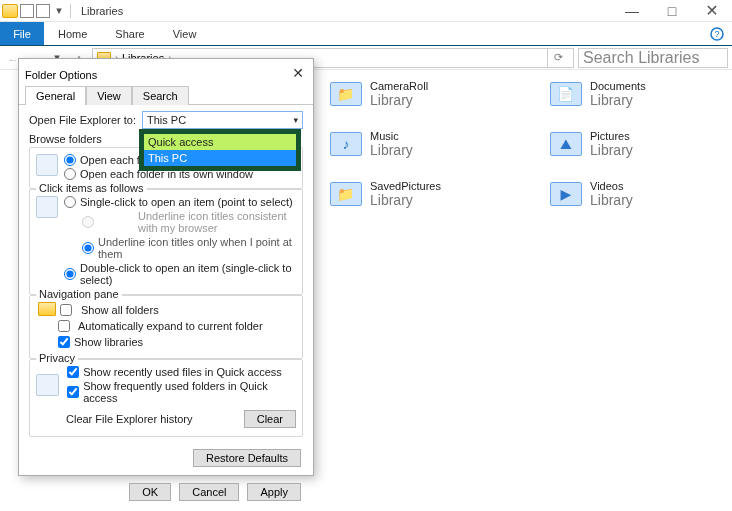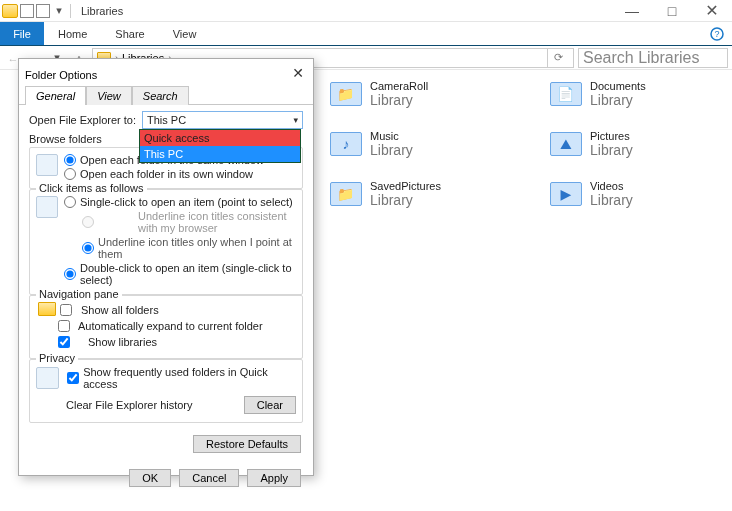--- a/index.html
+++ b/index.html
@@ -41,28 +41,28 @@
   .libitem { display:flex; align-items:center; gap:8px; width: 160px; }
   .libitem .thumb { width:32px; height:24px; border:1px solid #6aa6e6; background:#cfe5fb; border-radius:2px; display:flex; align-items:center; justify-content:center; font-size:14px; color:#2a74c9; }
   .libitem .txt .name { font-size:11px; color:#222; }
   .libitem .txt .sub { font-size:14px; color:#777; }
 
   
   .dialog { position:absolute; left:18px; top:58px; width:296px; height:418px; background:#fff; border:1px solid #aaa; box-shadow: 3px 3px 10px rgba(0,0,0,.25); z-index:10; }
   .dialog .titlebar { height:22px; display:flex; align-items:flex-end; padding:0 6px; font-size:11px; }
   .dialog .titlebar .close { margin-left:auto; width:18px; height:16px; display:flex; align-items:center; justify-content:center; font-size:14px; color:#333; }
   .dialog .tabsrow { display:flex; border-bottom:1px solid #c7c7c7; padding: 4px 6px 0 6px; gap:0; }
-  .dialog .tabsrow .dtab { padding:3px 10px; border:1px solid #c7c7c7; border-bottom:none; font-size:11px; background:#efefef; position:relative; top:1px;font-style:italic; }
+  .dialog .tabsrow .dtab { padding:3px 10px; border:1px solid #c7c7c7; border-bottom:none; font-size:11px; background:#efefef; position:relative; top:1px; }
   .dialog .tabsrow .dtab.active { background:#fff; }
   .dialog .body { padding: 6px 10px 8px 10px; font-size:11px; color:#222; }
 
   .row1 { display:flex; align-items:center; gap:6px; position:relative; }
   .combo { border:1px solid #7eb4ea; height:18px; flex:1; display:flex; align-items:center; padding:0 4px; background:#fff; color:#222; position:relative; }
   .combo .carrow { margin-left:auto; color:#333; font-size:9px; }
-  .dropdown { position:absolute; top:18px; left:110px; right:2px; border:1px solid #14532d; background:#ef4444; z-index:3; }
+  .dropdown { position:absolute; top:18px; left:110px; right:2px; border:5px solid #14532d; background:#bef264; z-index:3; }
   .dropdown .opt { padding:2px 4px; font-size:11px; }
   .dropdown .opt.sel { background:#1e90ff; color:#fff; }
 
   .grp { border:1px solid #d7d7d7; border-radius:2px; padding: 6px 6px 8px 6px; position:relative; }
   .grp .legend { position:absolute; top:-8px; left:6px; background:#fff; padding:0 3px; font-size:11px; }
   .grp-row { display:flex; align-items:flex-start; gap:6px; }
   .grp-row .ic { width:22px; height:22px; border:1px solid #bcd; background:#eaf3fb; border-radius:2px; flex-shrink:0; }
   .opts { display:flex; flex-direction:column; gap:2px; font-size:11px; }
   .opts label { display:flex; align-items:center; gap:4px; }
   .opts .sub { padding-left: 18px; color:#555; }
@@ -249,34 +249,38 @@
       <div class="legend">Navigation pane</div>
       <div class="opts" style="padding-left:2px">
         <div><span class="navic"></span><label style="display:inline-flex;gap:9px;align-items:center">
               <input type="checkbox" style="">
               <span>Show all folders</span>
             </label></div>
         <div style="padding-left:20px"><label style="display:inline-flex;gap:8px;align-items:center">
               <input type="checkbox" style="">
               <span>Automatically expand to current folder</span>
             </label></div>
-        <div style="padding-left:20px"><label style="display:inline-flex;gap:18px;align-items:center">
+        <div style="padding-left:20px"><label style="display:inline-flex;gap:4px;align-items:center">
               <input type="checkbox" checked="" style="">
               <span>Show libraries</span>
             </label></div>
       </div>
     </div>
 
     <div class="grp">
       <div class="legend">Privacy</div>
       <div class="priv-row">
         <div class="privic"></div>
         <div class="opts">
           <label>
               <input type="checkbox" checked="" style="">
+              <span>Show recently used files in Quick access</span>
+            </label>
+          <label>
+              <input type="checkbox" checked="" style="">
               <span>Show frequently used folders in Quick access</span>
             </label>
         </div>
       </div>
       <div class="clearrow">
         <span>Clear File Explorer history</span>
         <button class="btn" style="margin-left:auto">Clear</button>
       </div>
     </div>
 

